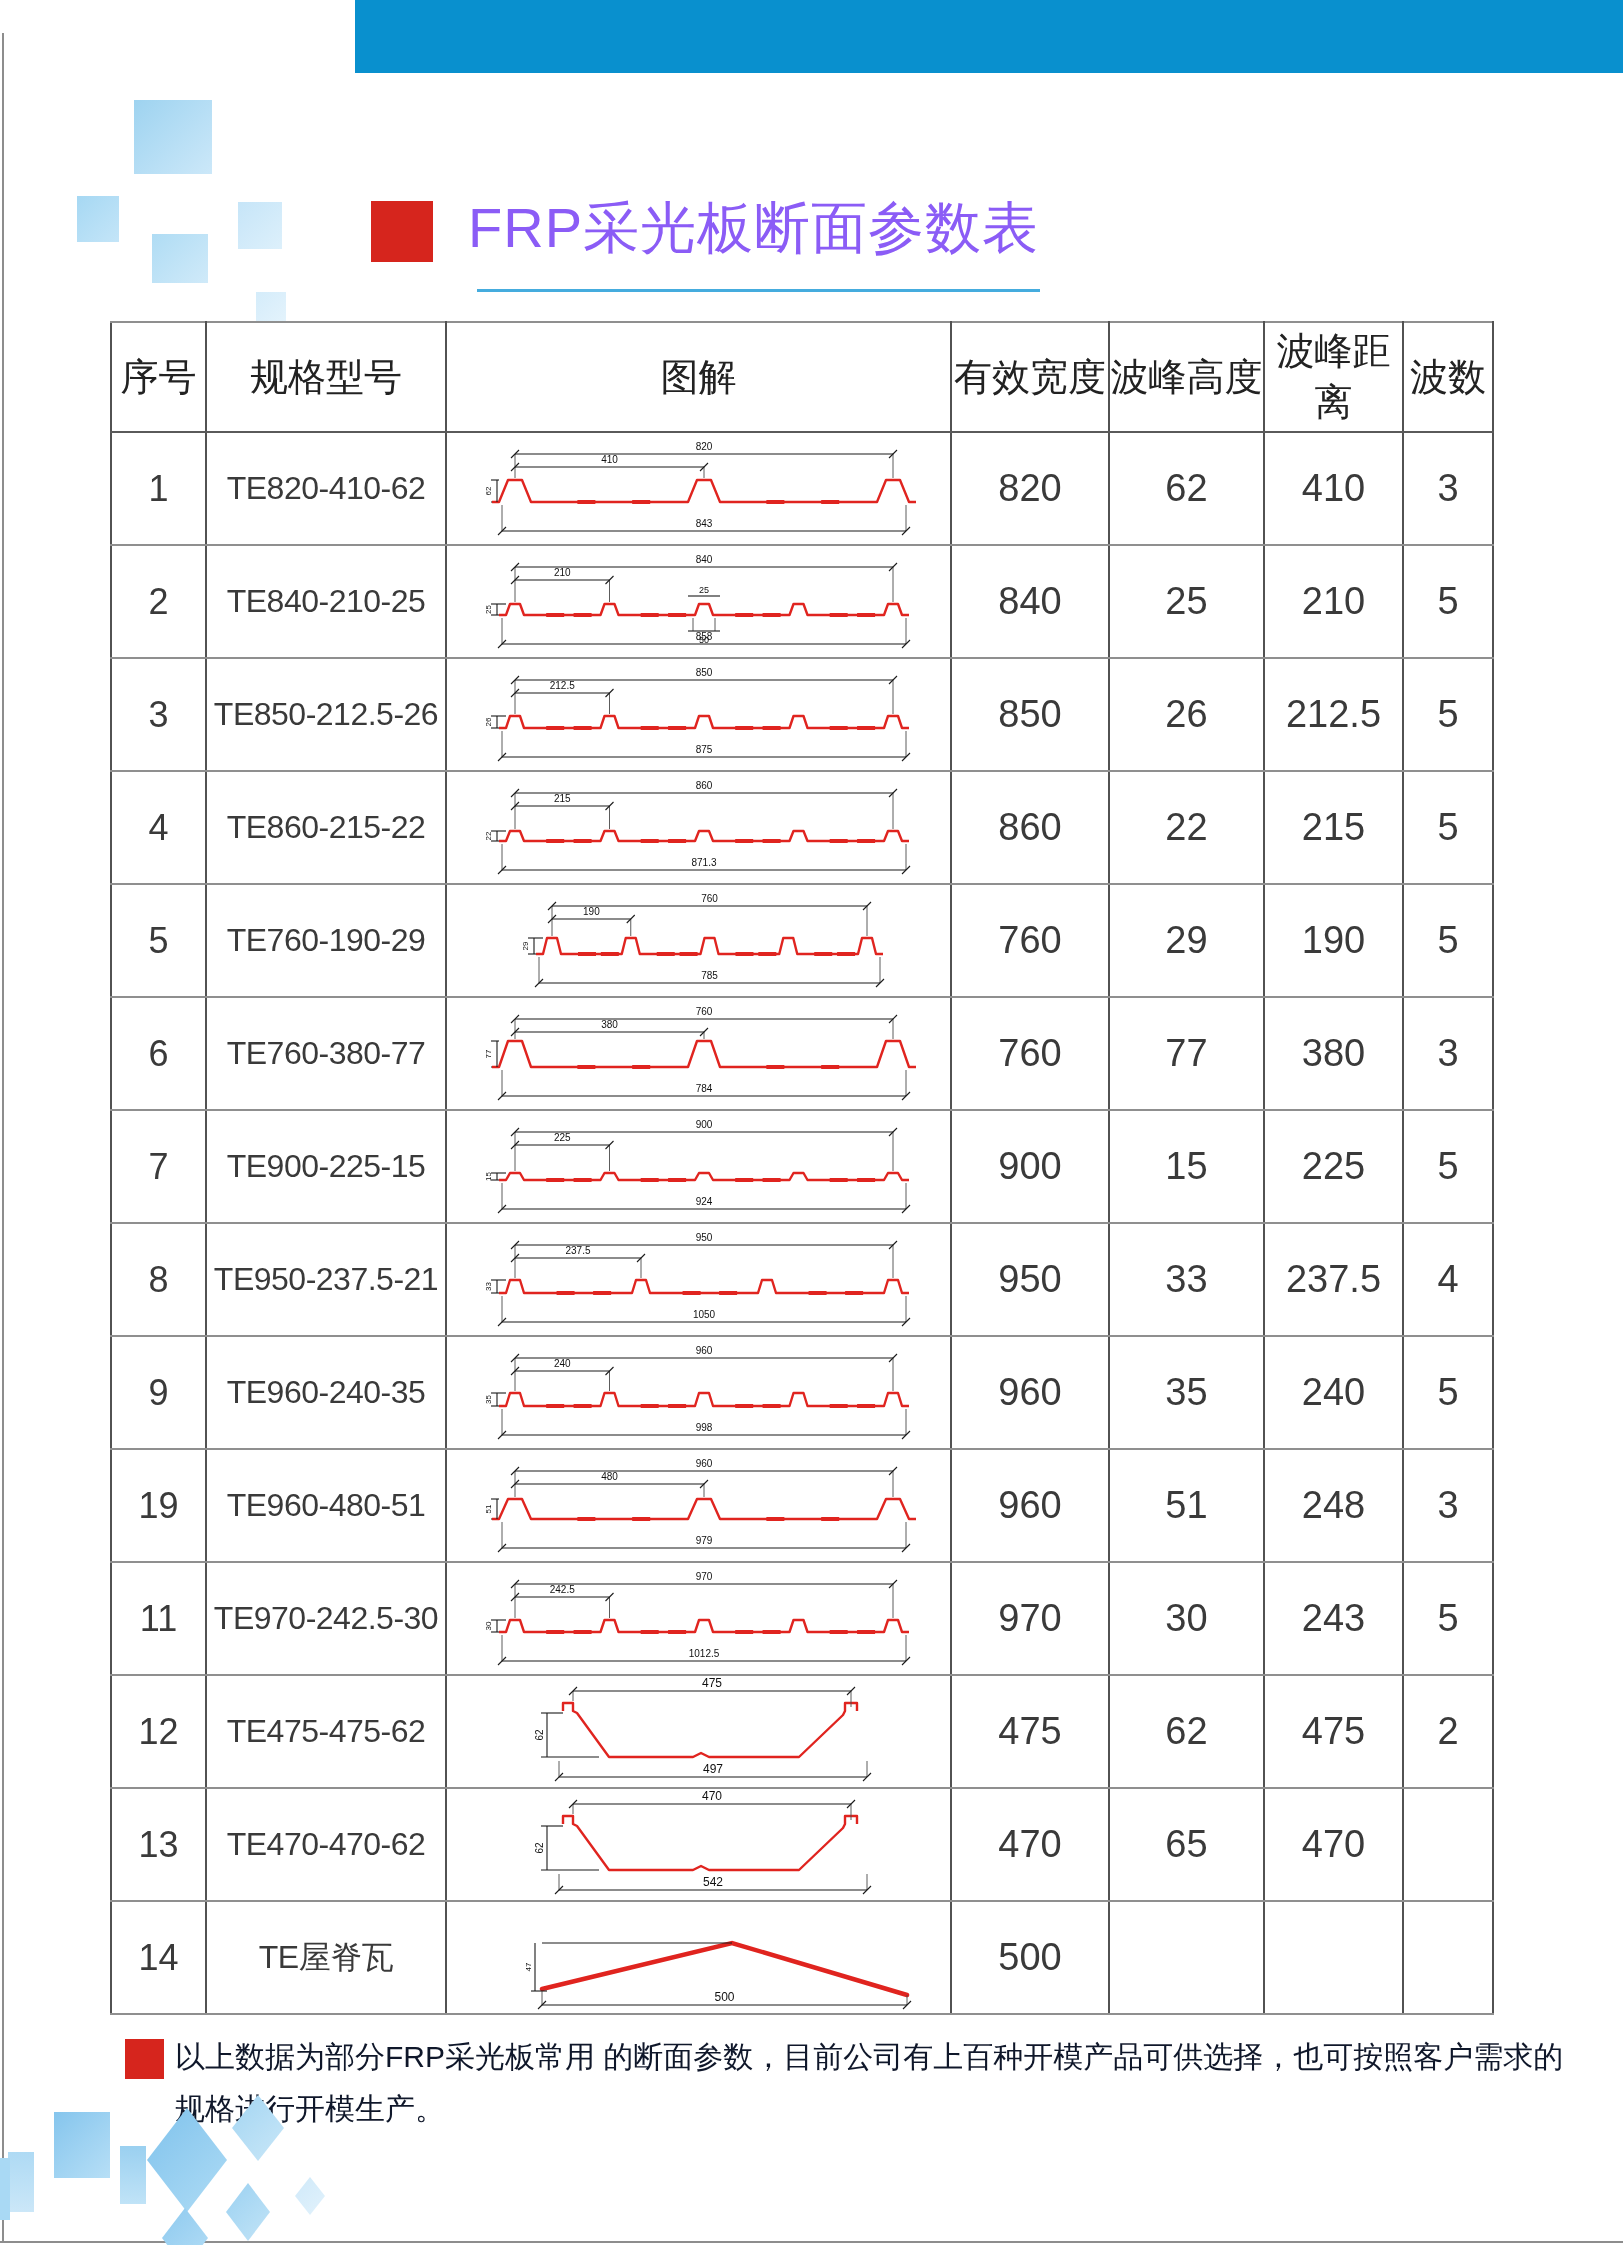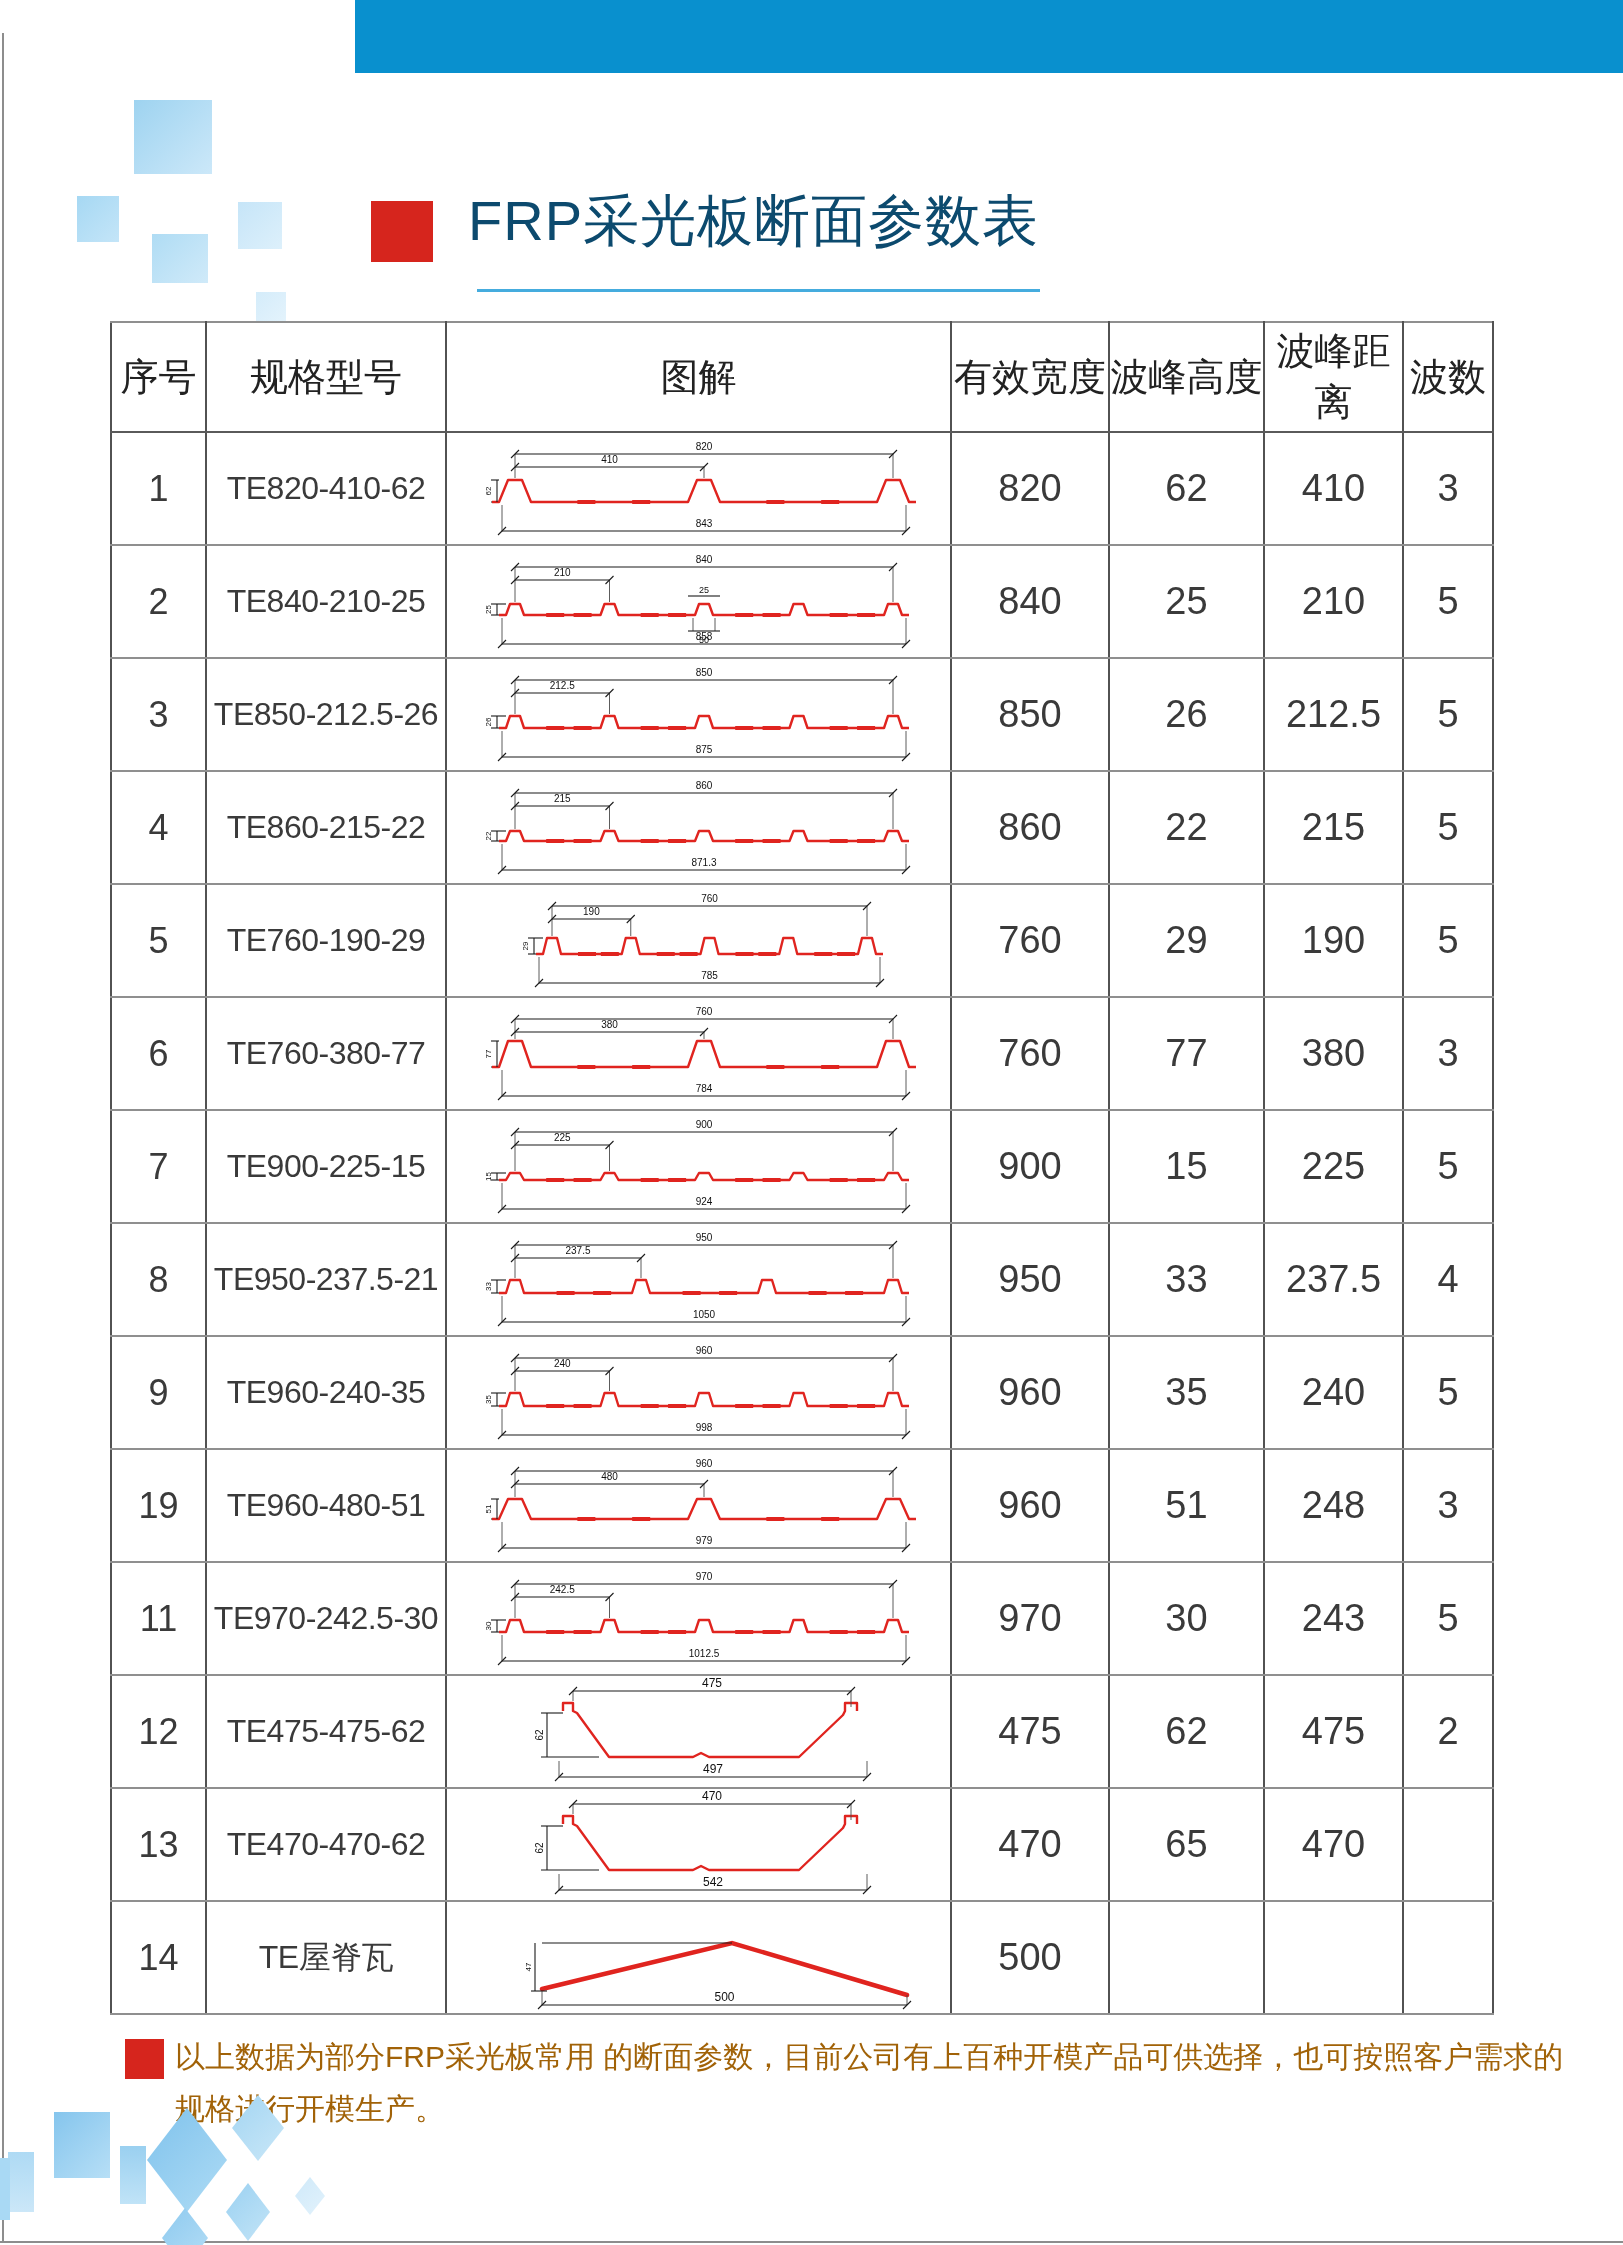--- a/index.html
+++ b/index.html
@@ -5,42 +5,42 @@
   html,body{margin:0;padding:0;background:#ffffff;}
   .page{position:relative;width:1623px;height:2245px;background:#fff;
         font-family:"Liberation Sans","DejaVu Sans",sans-serif;overflow:hidden;}
   .abs{position:absolute;}
   .topbar{left:355px;top:0;width:1268px;height:73px;background:var(--topbar,#0990CE);}
   .edge-left{left:2px;top:33px;width:2px;height:2209px;background:#8d8d8d;}
   .edge-bottom{left:0;top:2241px;width:1623px;height:2px;background:#8d8d8d;}
   .deco{position:absolute;}
   .dia{clip-path:polygon(50% 0,100% 50%,50% 100%,0 50%);}
   .title-square{left:371px;top:201px;width:62px;height:61px;background:var(--red,#D6251D);}
-  .page-title{left:468px;top:184px;font-size:56px;color:#0c4a6e;letter-spacing:1px;
+  .page-title{left:468px;top:191px;font-size:56px;color:#8b5cf6;letter-spacing:1px;
               white-space:nowrap;font-weight:400;}
   .title-underline{left:477px;top:289px;width:563px;height:3px;background:var(--underline,#45ACDE);}
   table.ptable{position:absolute;left:110px;top:321px;width:1382px;table-layout:fixed;
                border-collapse:collapse;border:2px solid #4e4e4e;}
   .ptable th{height:108px;font-size:38px;font-weight:400;color:#222;}
   .ptable td{height:111px;text-align:center;vertical-align:middle;color:#3a3a3a;overflow:hidden;}
   .ptable th,.ptable td{border-left:2px solid #525252;border-right:2px solid #525252;
                border-top:2px solid #8f8f8f;border-bottom:2px solid #8f8f8f;padding:0;}
   .ptable th{border-bottom:2px solid #5a5a5a;text-align:center;}
   td.c-no{font-size:36px;}
   td.c-model{font-size:32px;letter-spacing:-0.5px;margin-left:45px;}
   td.c-num{font-size:38px;}
   td.c-diagram svg{display:block;margin:0 auto;}
   svg .red{stroke:var(--dred,#E0241F);stroke-width:2.4;fill:none;stroke-linejoin:round;}
   svg .redd{stroke:var(--dred,#E0241F);stroke-width:4.5;fill:none;stroke-linecap:round;}
   svg .dashred{stroke:var(--dred,#E0241F);stroke-width:4;}
   svg .dim{stroke:#1a1a1a;stroke-width:1.1;}
   svg .ext{stroke:#4a4a4a;stroke-width:0.9;}
   svg text{fill:#111;font-family:"Liberation Sans",sans-serif;text-anchor:middle;}
   .footer-bullet{left:125px;top:2039px;width:39px;height:40px;background:var(--red,#D6251D);}
-  .footer-text{left:175px;top:2031px;width:1390px;font-size:30px;line-height:52px;color:#a16207;}
+  .footer-text{left:175px;top:2031px;width:1390px;font-size:30px;line-height:52px;color:#0f172a;}
 </style>
 </head>
 <body>
 
 <div class="page">
 
   <div class="abs topbar"></div>
   <div class="abs edge-left"></div>
   <div class="abs edge-bottom"></div>
 

